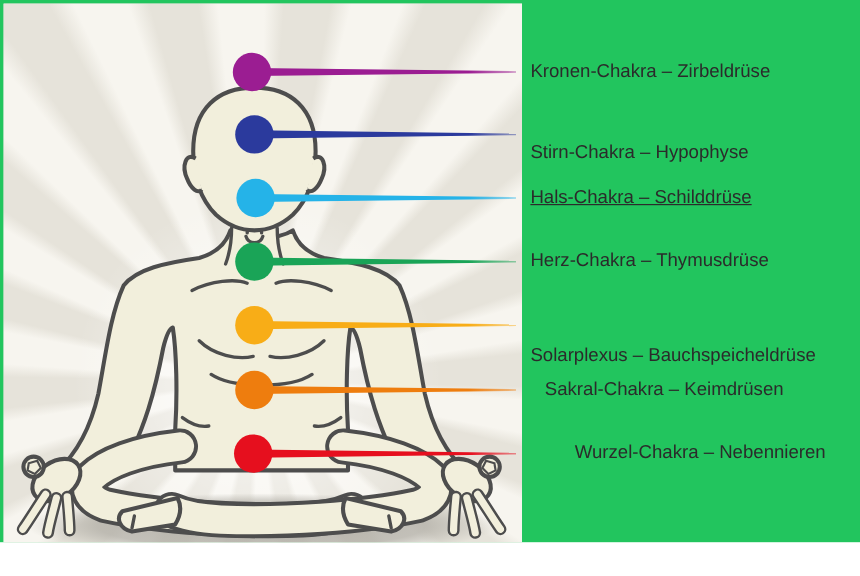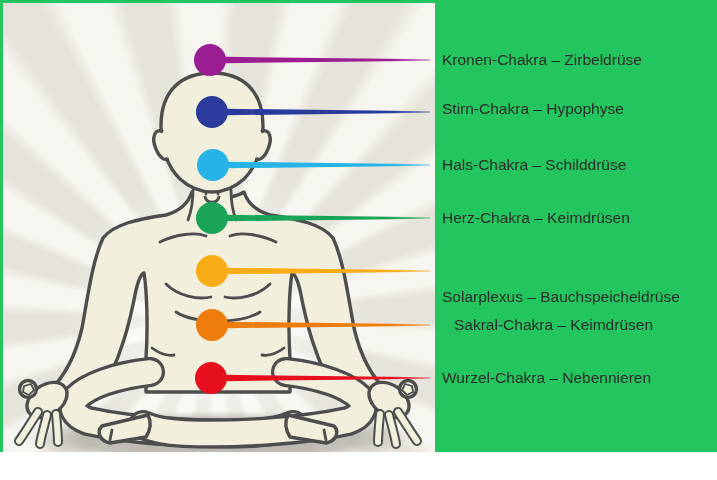--- a/index.html
+++ b/index.html
@@ -182,20 +182,20 @@
         <circle cx="212" cy="271" r="16" fill="#f8ad17"></circle>
         <polygon points="212,321.6 430,324.3 430,325.7 212,328.4" fill="url(#lg5)"></polygon>
         <circle cx="212" cy="325" r="16" fill="#ee7d0e"></circle>
         <polygon points="211,374.6 430,377.3 430,378.7 211,381.4" fill="url(#lg6)"></polygon>
         <circle cx="211" cy="378" r="16" fill="#e60f1e"></circle>
       </g>
   </svg>
 
   <div id="labels">
       <div class="chakra-label" style="top: 49px;">Kronen-Chakra – Zirbeldrüse</div>
-      <div class="chakra-label" style="top: 98px;">Stirn-Chakra – Hypophyse</div>
-      <div class="chakra-label" style="top: 154px;">Hals-Chakra – Schilddrüse</div>
-      <div class="chakra-label" style="top: 207px;">Herz-Chakra – Keimdrüsen</div>
+      <div class="chakra-label" style="top: 117px;">Stirn-Chakra – Hypophyse</div>
+      <div class="chakra-label" style="top: 154px; text-decoration: underline;">Hals-Chakra – Schilddrüse</div>
+      <div class="chakra-label" style="top: 207px;">Herz-Chakra – Thymusdrüse</div>
       <div class="chakra-label" style="top: 260px; margin-top: 26px;">Solarplexus – Bauchspeicheldrüse</div>
       <div class="chakra-label" style="top: 314px; margin-left: 12px;">Sakral-Chakra – Keimdrüsen</div>
-      <div class="chakra-label" style="top: 367px;">Wurzel-Chakra – Nebennieren</div>
+      <div class="chakra-label" style="top: 367px; margin-left: 37px;">Wurzel-Chakra – Nebennieren</div>
     </div>
 </div>
 
 </body></html>

